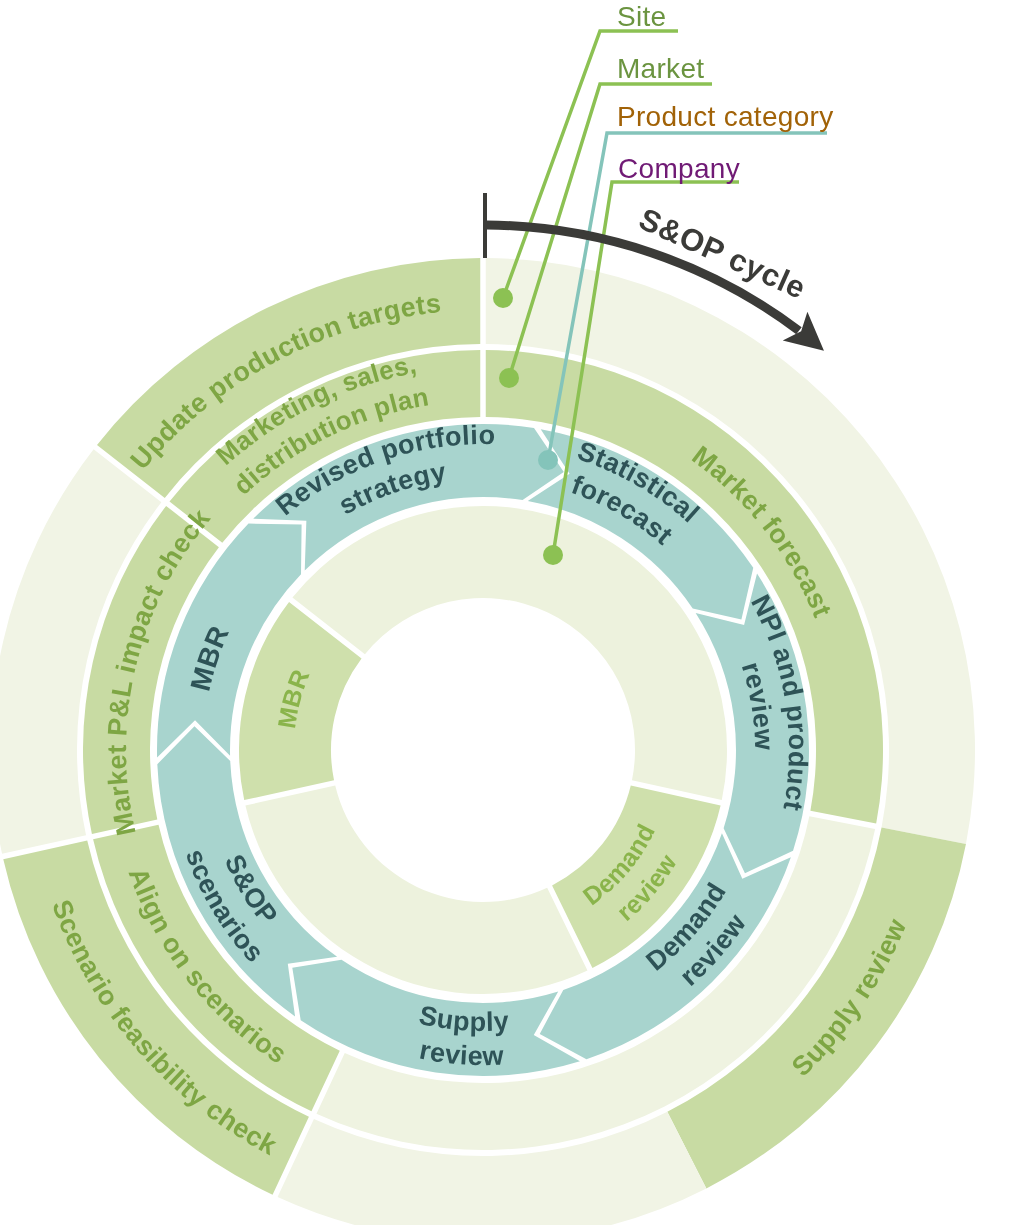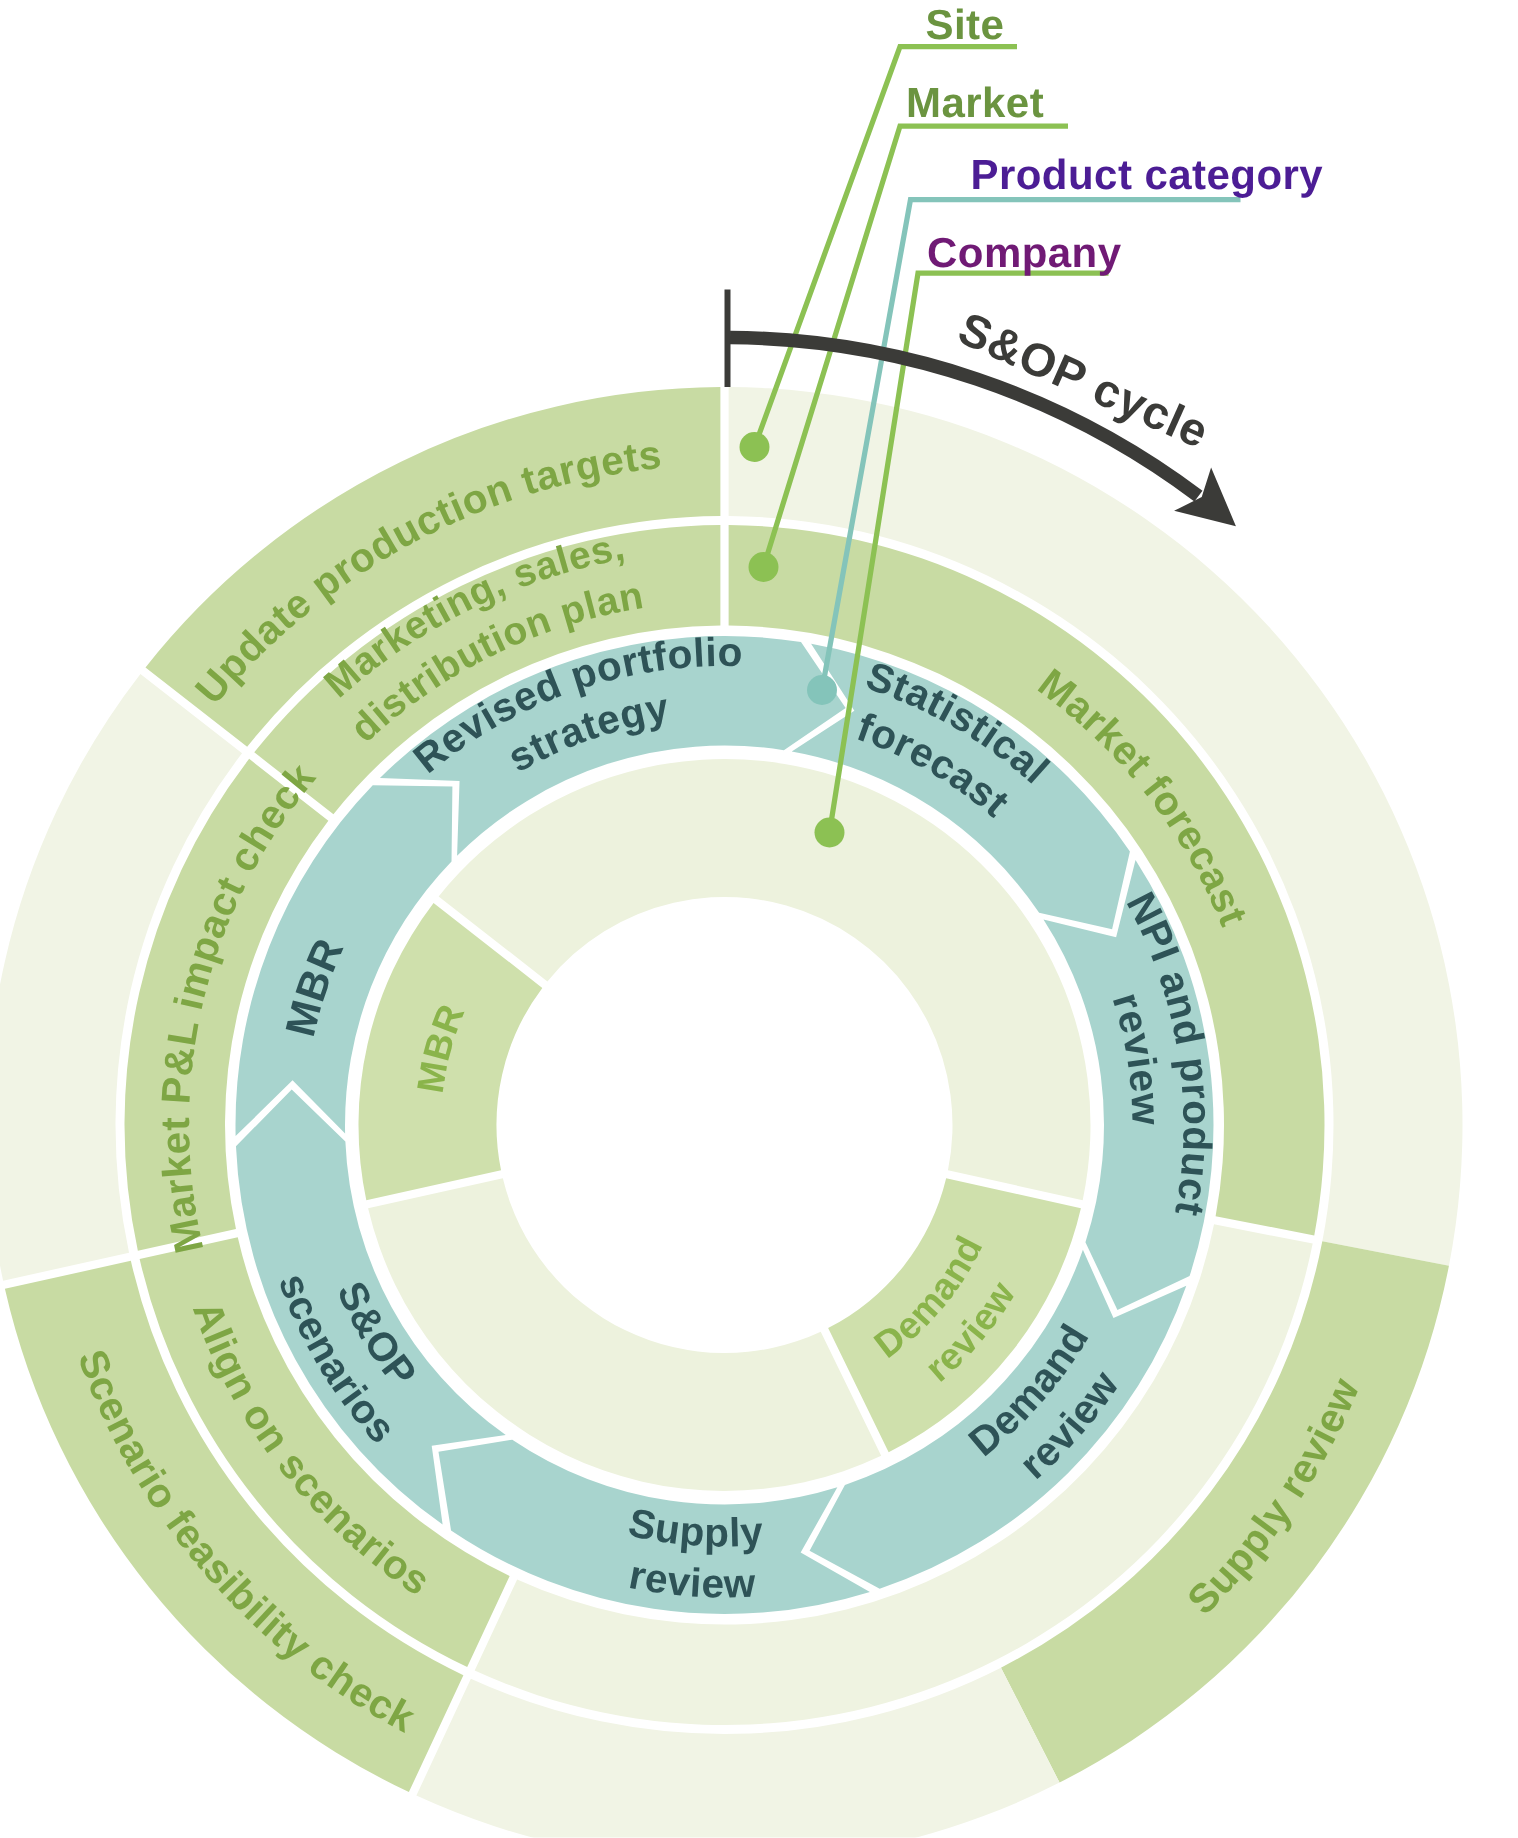--- a/index.html
+++ b/index.html
@@ -1,19 +1,19 @@
 <!DOCTYPE html>
 <html><head>
 <meta charset="utf-8">
 <style>
   html,body{margin:0;padding:0;background:#ffffff;}
   .stage{position:relative;width:1012px;height:1225px;overflow:hidden;
          font-family:"Liberation Sans","DejaVu Sans",sans-serif;}
   svg{position:absolute;left:0;top:0;}
-  .legend-item{position:absolute;font-size:28px;font-weight:700;white-space:nowrap;letter-spacing:.3px;}
+  .legend-item{position:absolute;font-size:28px;font-weight:400;white-space:nowrap;letter-spacing:.3px;}
   .cycle-label{position:absolute;font-size:31px;font-weight:700;white-space:nowrap;
                transform-origin:center center;letter-spacing:.5px;}
   text{font-family:"Liberation Sans","DejaVu Sans",sans-serif;font-weight:700;letter-spacing:.4px;}
 </style>
 </head>
 <body>
 
 <div class="stage">
   <svg id="diagram" width="1012" height="1225" viewBox="0 0 1012 1225">
       <path d="M485.75,258.01 A492 492 0 0 1 965.96,843.88 L881.54,827.47 A406 406 0 0 0 485.75,344.01 Z" fill="#f1f4e5"></path>
@@ -92,17 +92,17 @@
       <circle cx="509" cy="378" r="10" fill="#8cc153"></circle>
       <polyline points="827,133 607,133 548,460" fill="none" stroke="#84c4ba" stroke-width="3.5"></polyline>
       <circle cx="548" cy="460" r="10" fill="#84c4ba"></circle>
       <polyline points="739,182 612,182 553,555" fill="none" stroke="#8cc153" stroke-width="3.5"></polyline>
       <circle cx="553" cy="555" r="10" fill="#8cc153"></circle>
       <line x1="485" y1="193" x2="485" y2="258" stroke="#3b3b38" stroke-width="4"></line>
       <path d="M486.67,225.01 A525 525 0 0 1 798.95,330.72" fill="none" stroke="#3b3b38" stroke-width="9"></path>
       <path d="M0,0 L-38,-19 L-30,0 L-38,19 Z" fill="#3b3b38" transform="translate(823.96,350.79) rotate(40.5)"></path>
     </svg>
   <div class="legend-item" style="left: 617px; top: 1px; color: rgb(107, 148, 64);">Site</div>
-  <div class="legend-item" style="left: 604px; top: 53px; color: rgb(107, 148, 64);">Market</div>
-  <div class="legend-item" style="left: 617px; top: 101px; color: #4c1d95; margin-left: 30px;">Product category</div>
+  <div class="legend-item" style="left: 617px; top: 53px; color: rgb(107, 148, 64);">Market</div>
+  <div class="legend-item" style="left: 617px; top: 101px; color: #a16207;">Product category</div>
   <div class="legend-item" style="left: 618px; top: 153px; color: #701a75;">Company</div>
   <div class="cycle-label" style="left: 633px; top: 236px; color: rgb(59, 59, 56); transform: rotate(24deg);">S&amp;OP cycle</div>
 </div>
 
 </body></html>

